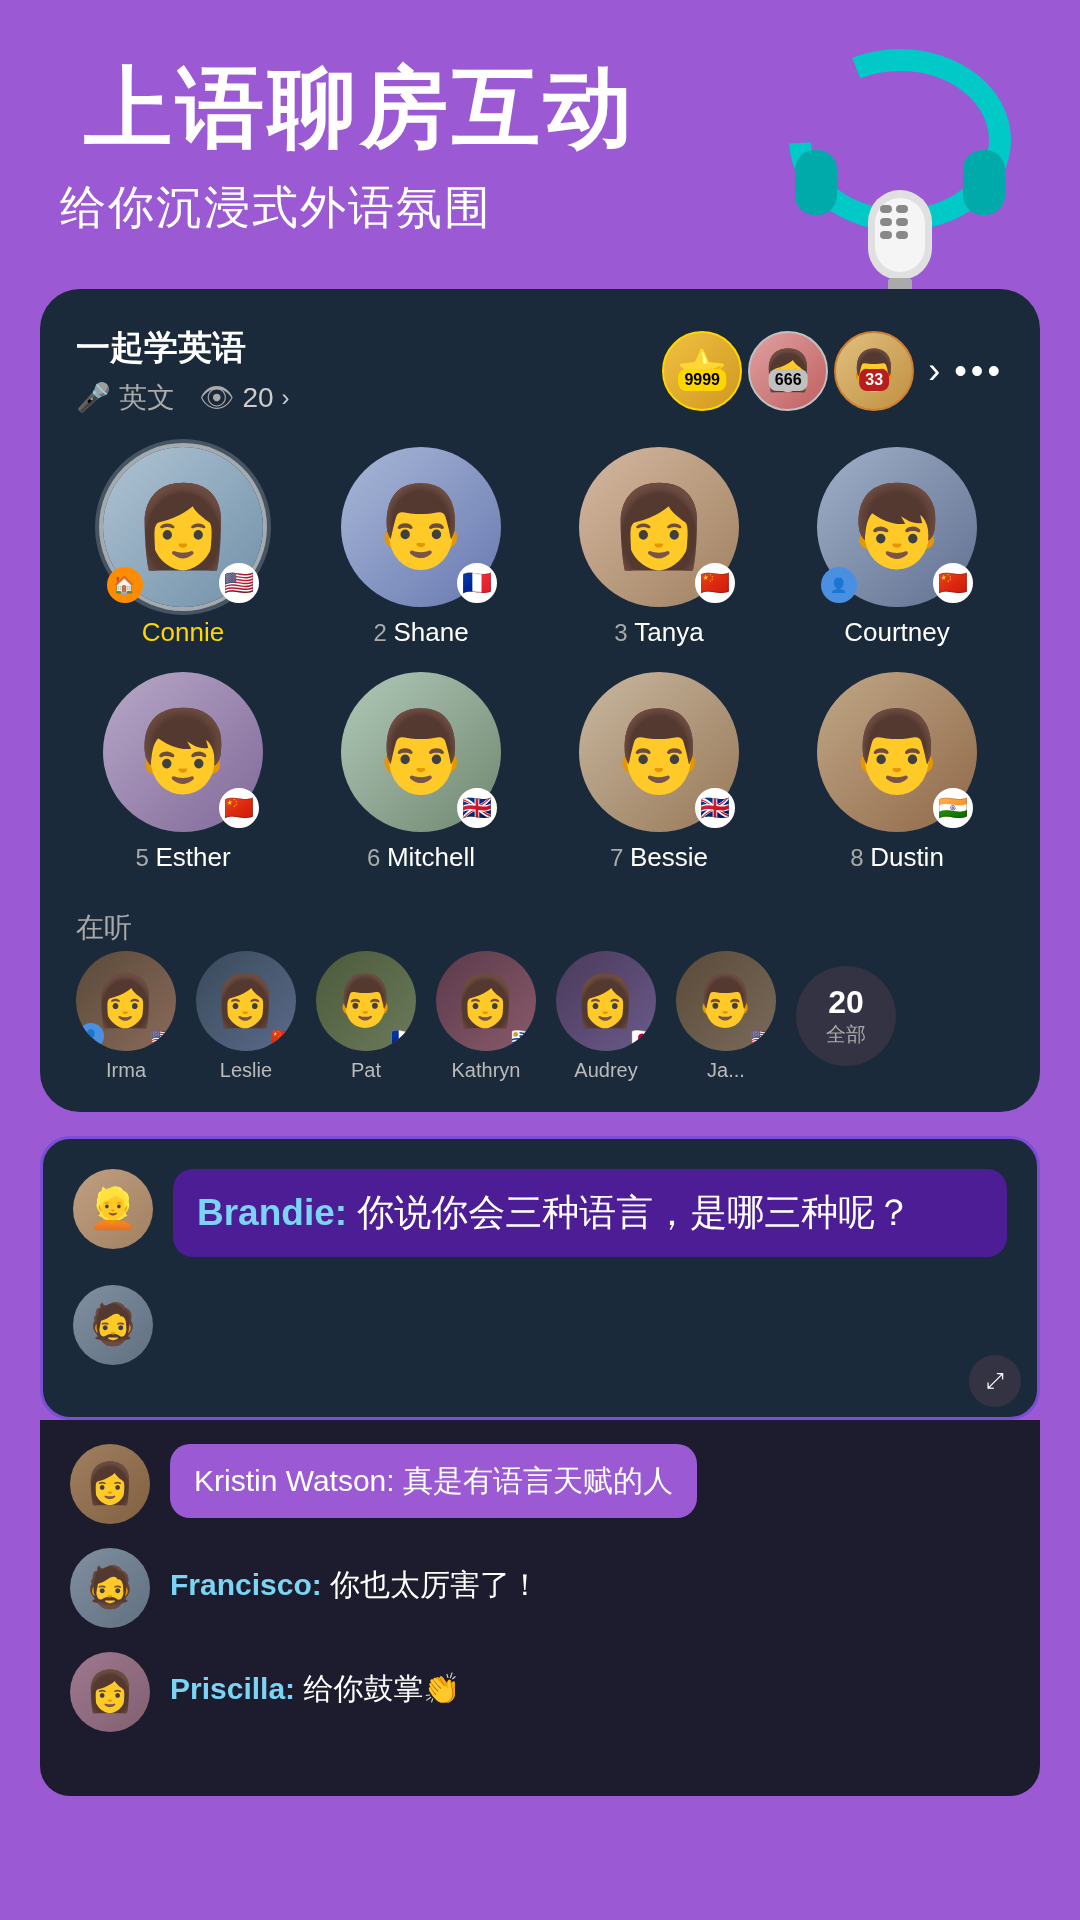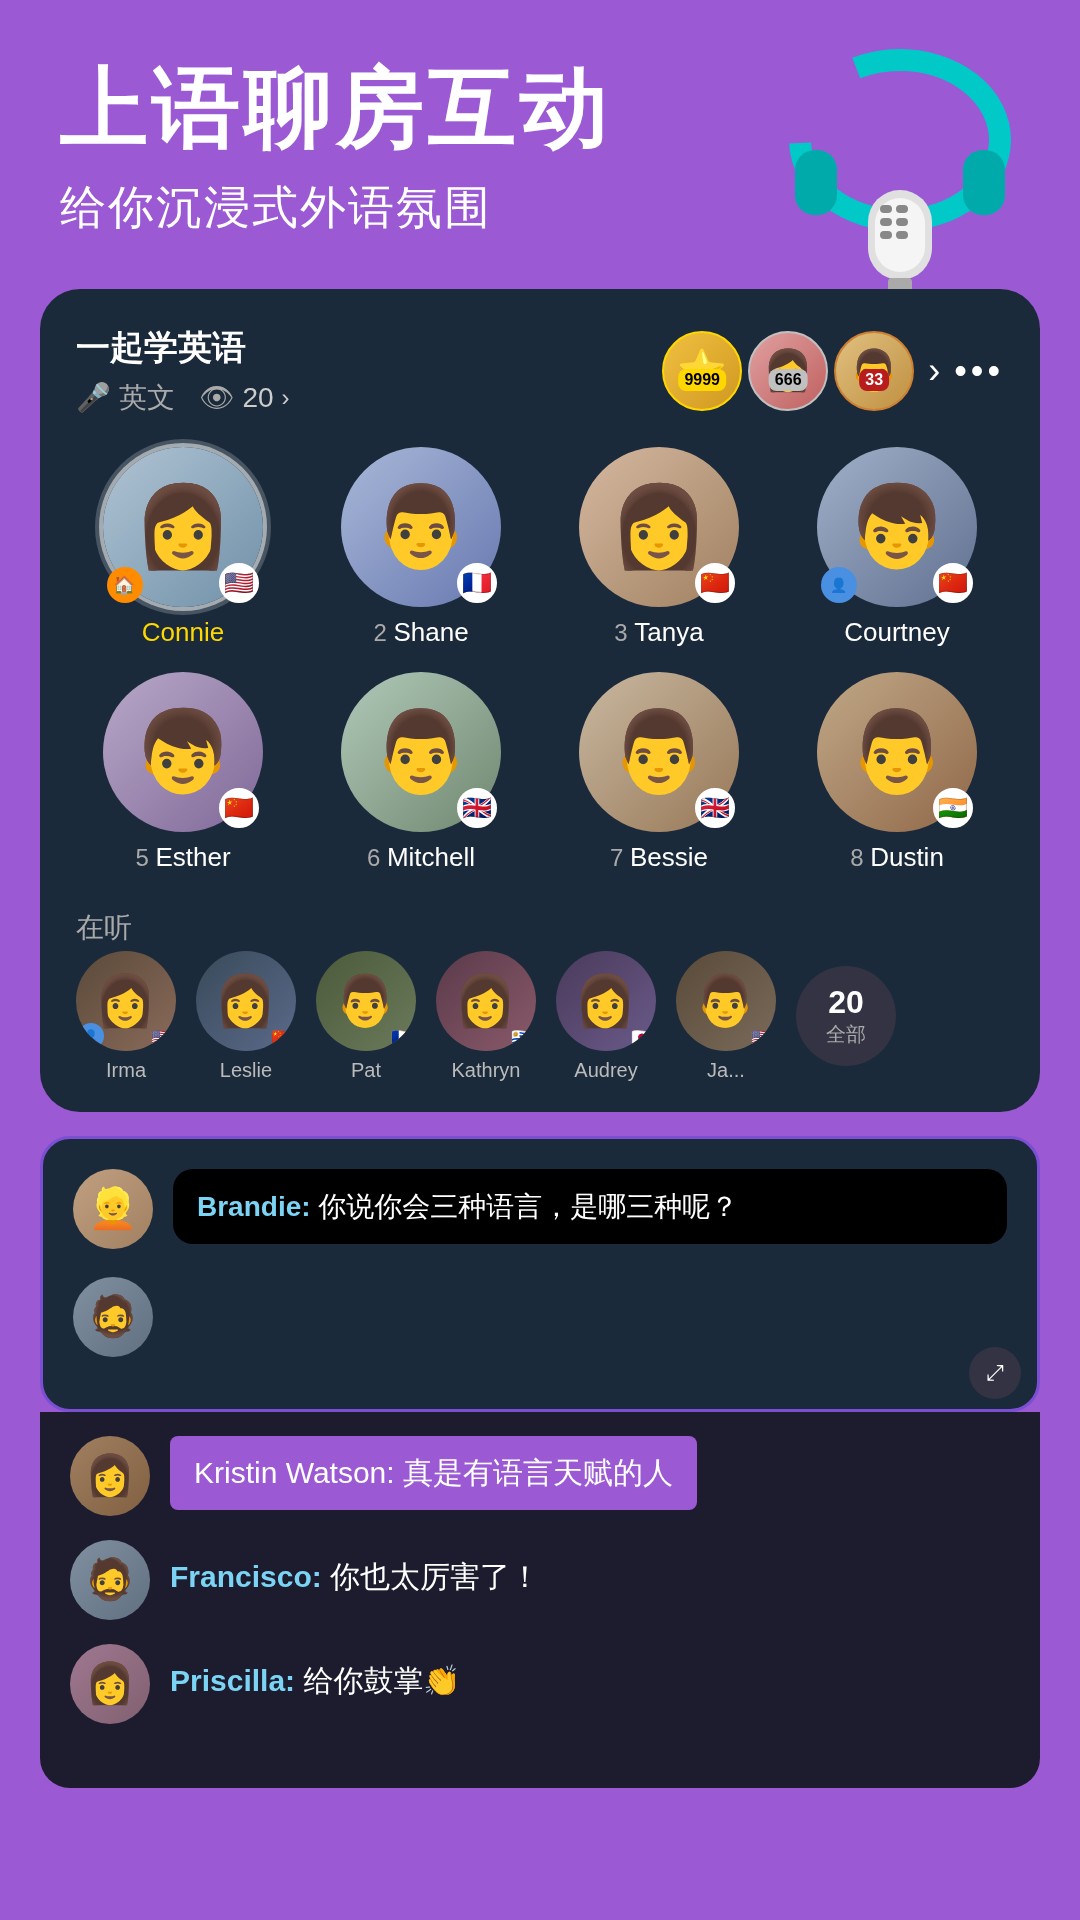--- a/index.html
+++ b/index.html
@@ -16,20 +16,21 @@
     .hero-section {
       padding: 60px 60px 30px 60px;
       position: relative;
     }
     .hero-title {
       font-size: 88px;
       font-weight: 900;
       color: white;
       line-height: 1.1;
       letter-spacing: 4px;
+      margin-left: 24px;
     }
     .hero-subtitle {
       font-size: 46px;
       font-weight: 500;
       color: white;
       margin-top: 20px;
       letter-spacing: 2px;
     }
 
     
@@ -309,25 +310,25 @@
     }
     .chat-avatar {
       width: 80px;
       height: 80px;
       border-radius: 50%;
       overflow: hidden;
       background: #445;
       flex-shrink: 0;
     }
     .chat-bubble {
-      background: #000000;
+      background: #4c1d95;
       border-radius: 20px;
       padding: 18px 24px;
       color: white;
-      font-size: 28px;
+      font-size: 37px;
       line-height: 1.4;
       flex: 1;
     }
     .chat-bubble .sender {
       color: #7BD4F4;
       font-weight: 600;
     }
     .expand-btn {
       position: absolute;
       bottom: 10px;
@@ -352,21 +353,21 @@
       padding: 24px 30px 40px 30px;
     }
     .below-message {
       display: flex;
       align-items: flex-start;
       gap: 20px;
       margin-bottom: 24px;
     }
     .below-bubble {
       background: #9B59D4;
-      border-radius: 8px;
+      border-radius: 20px;
       padding: 16px 24px;
       color: white;
       font-size: 30px;
       line-height: 1.4;
     }
     .below-bubble-plain {
       color: white;
       font-size: 30px;
       line-height: 1.4;
       padding: 16px 0;

